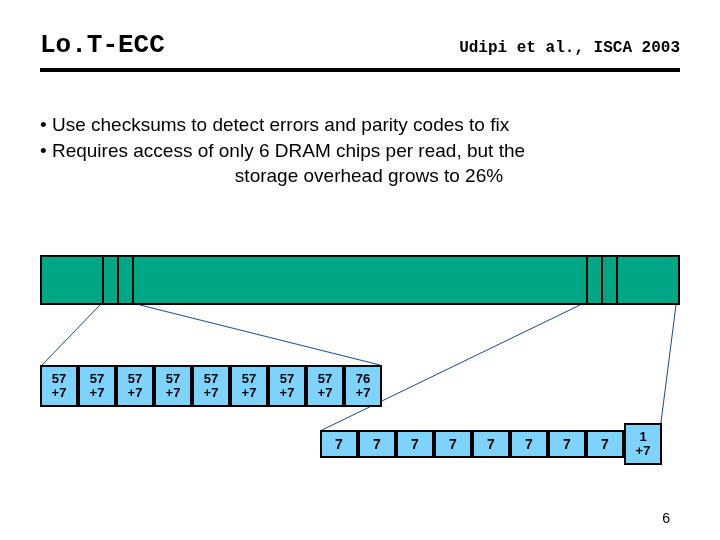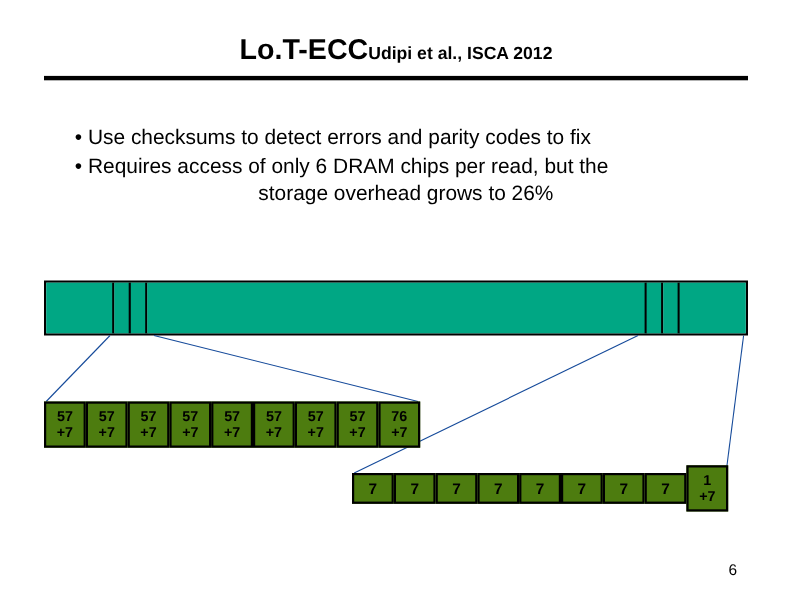--- a/index.html
+++ b/index.html
@@ -12,22 +12,23 @@
     overflow: hidden;
   }
   .slide {
     width: 100%;
     height: 100%;
     padding: 30px 40px 20px 40px;
     position: relative;
   }
   .header-row {
     display: flex;
-    justify-content: center;
+    justify-content: space-between;
     align-items: baseline;
+    font-family: Liberation Mono, monospace;
   }
   .title {
     font-size: 26px;
     font-weight: bold;
     color: #000;
   }
   .citation {
     font-size: 16px;
     font-weight: bold;
     color: #000;
@@ -36,21 +37,21 @@
     border: none;
     border-top: 4px solid #000;
     margin-top: 8px;
   }
   .bullets {
     margin-top: 40px;
     font-size: 19px;
     line-height: 1.35;
     color: #000;
   }
-  .bullets .row { display: block; margin-left: 28px; }
+  .bullets .row { display: block; }
   .bullets .indent { padding-left: 18px; display: block; text-align: center; }
   .diagram {
     position: absolute;
     left: 40px;
     right: 40px;
     top: 255px;
   }
   .bar-wrap {
     width: 640px;
     height: 50px;
@@ -67,21 +68,21 @@
   .bar-chunk:last-child { border-right: none; }
   
   .row-chips {
     position: absolute;
     display: flex;
     gap: 0;
   }
   .chip {
     width: 38px;
     height: 42px;
-    background: #4d7c0f;
+    background: #7dd3fc;
     border: 2px solid #000;
     display: flex;
     flex-direction: column;
     align-items: center;
     justify-content: center;
     font-size: 13px;
     font-weight: bold;
     line-height: 1.05;
   }
   .chip.small {
@@ -105,21 +106,21 @@
     pointer-events: none;
   }
 </style>
 </head>
 <body>
 
 <div class="slide">
 
   <div class="header-row">
     <div class="title">Lo.T-ECC</div>
-    <div class="citation">Udipi et al., ISCA 2012</div>
+    <div class="citation">Udipi et al., ISCA 2003</div>
   </div>
   <hr class="rule">
 
   <div class="bullets">
     <span class="row">• Use checksums to detect errors and parity codes to fix</span>
     <span class="row">• Requires access of only 6 DRAM chips per read, but the</span>
     <span class="indent">storage overhead grows to 26%</span>
   </div>
 
   <div class="diagram">

